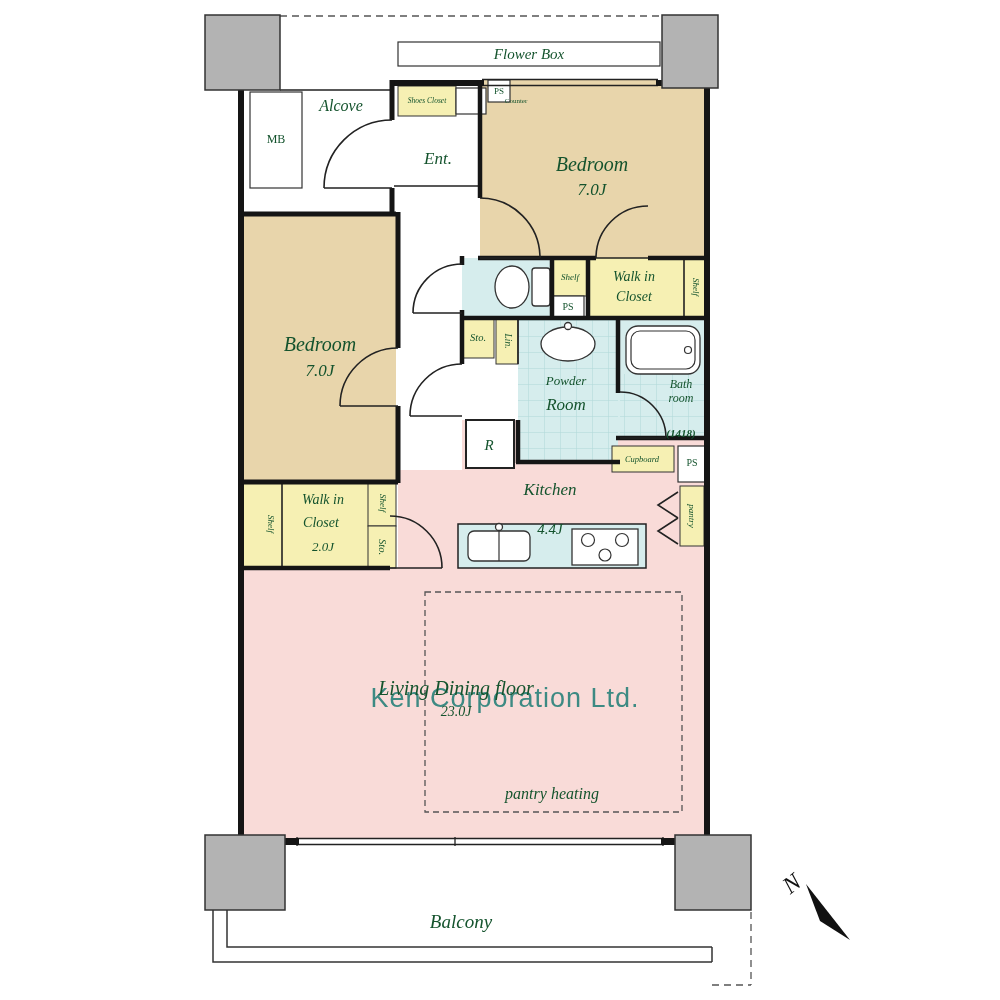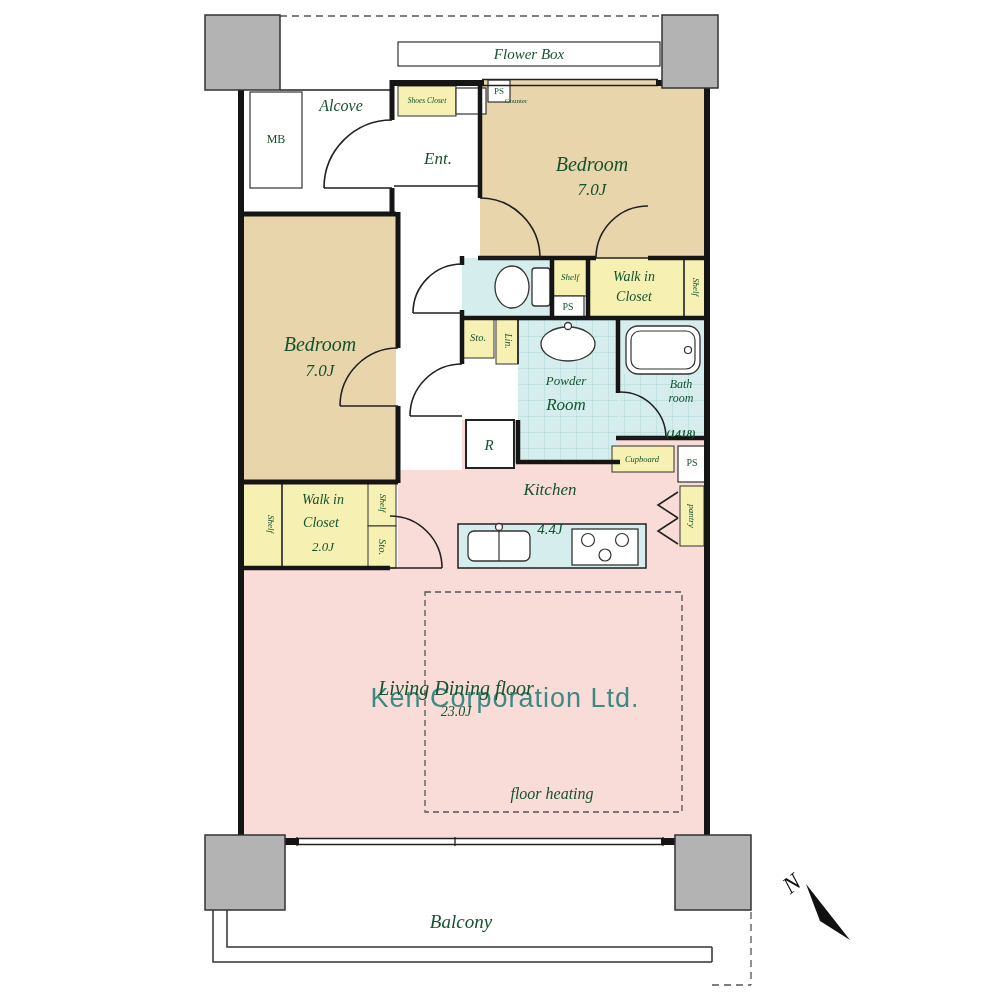--- a/index.html
+++ b/index.html
@@ -195,18 +195,18 @@
 
   <div class="lbl" style="left:323px;top:500px;font-size:14px;">Walk in</div>
   <div class="lbl" style="left:321px;top:523px;font-size:14px;">Closet</div>
   <div class="lbl" style="left:323px;top:546px;font-size:13px;">2.0J</div>
   <div class="lbl v" style="left:270px;top:524px;font-size:9px;">Shelf</div>
   <div class="lbl v" style="left:382px;top:503px;font-size:9px;">Shelf</div>
   <div class="lbl v" style="left:382px;top:547px;font-size:10.5px;">Sto.</div>
 
   <div class="lbl" style="left:456px;top:688px;font-size:20px;">Living Dining floor</div>
   <div class="lbl" style="left:456px;top:712px;font-size:14px;">23.0J</div>
-  <div class="lbl" style="left:552px;top:794px;font-size:16px;">floor heating</div>
+  <div class="lbl" style="left:552px;top:794px;font-size:16px;">pantry heating</div>
 
   <div class="lbl" style="left:461px;top:921px;font-size:19px;">Balcony</div>
 
   <div class="north" style="left:792px;top:884px;">N</div>
 </div>
 
 </body></html>

